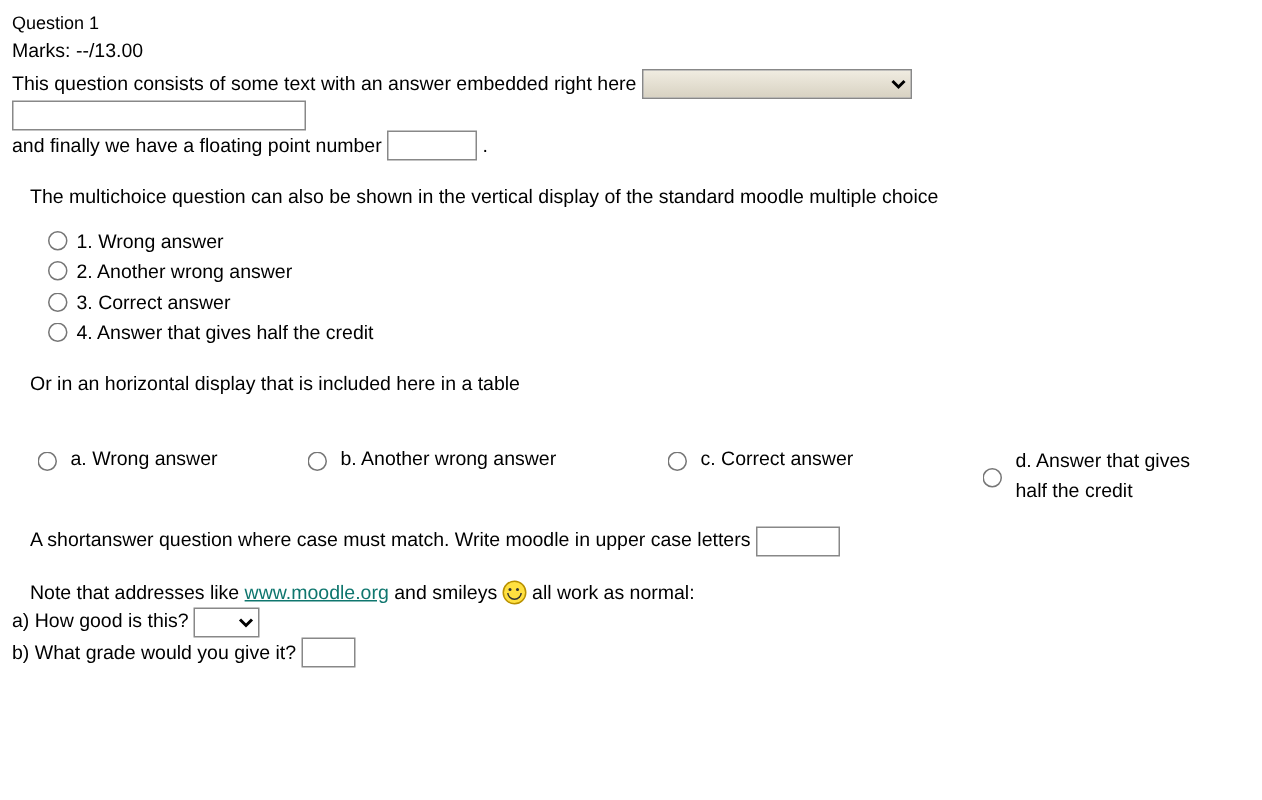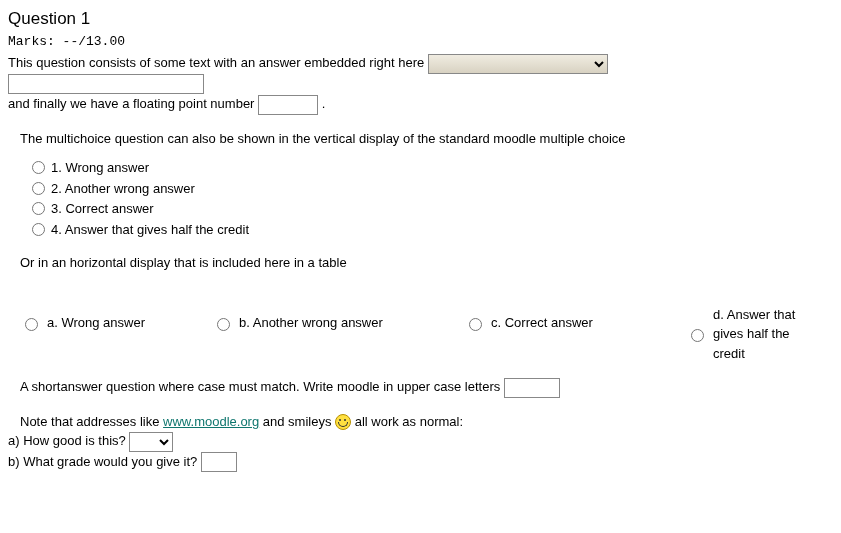--- a/index.html
+++ b/index.html
@@ -5,22 +5,22 @@
   body {
     font-family: Verdana, Arial, sans-serif;
     font-size: 13px;
     color: #000;
     margin: 0;
     padding: 6px 8px;
     width: 841px;
     box-sizing: border-box;
     line-height: 1.5;
   }
-  .header-title { font-size: 17px; }
-  .header-marks { font-size: 13px; margin-bottom: 2px; font-family: Liberation Mono, monospace; }
+  .header-title { font-size: 12px; }
+  .header-marks { font-size: 13px; margin-bottom: 2px; }
   .para { margin: 0; }
   .para-sep { margin-top: 14px; margin-left: 12px; }
   select.embedded-select {
     width: 180px;
     height: 20px;
     background: linear-gradient(#f0ece1, #d8d2c2);
     border: 1px solid #888;
     vertical-align: middle;
     font-size: 12px;
   }
@@ -60,21 +60,21 @@
     width: 30px;
     height: 18px;
     border: 1px solid #888;
     vertical-align: middle;
     font-size: 12px;
     padding: 0 2px;
   }
   .vlist { padding-left: 24px; margin-top: 10px; }
   .vrow { display: flex; align-items: center; gap: 6px; margin: 1px 0; }
   .vrow input[type="radio"] { margin: 0; }
-  .htable { display: flex; padding-left: 12px; margin-top: 10px; gap: 12px; }
+  .htable { display: flex; padding-left: 12px; margin-top: 10px; gap: 0; }
   .hcell { display: flex; align-items: center; gap: 6px; padding-right: 20px; }
   .hcell label { max-width: 180px; }
   .hcell:nth-child(1) { width: 160px; }
   .hcell:nth-child(2) { width: 220px; }
   .hcell:nth-child(3) { width: 190px; }
   .hcell:nth-child(4) { flex: 1; margin-top: 22px; }
   a.link { color: #0f766e; text-decoration: underline; }
   .smiley {
     display: inline-block;
     width: 14px; height: 14px;

